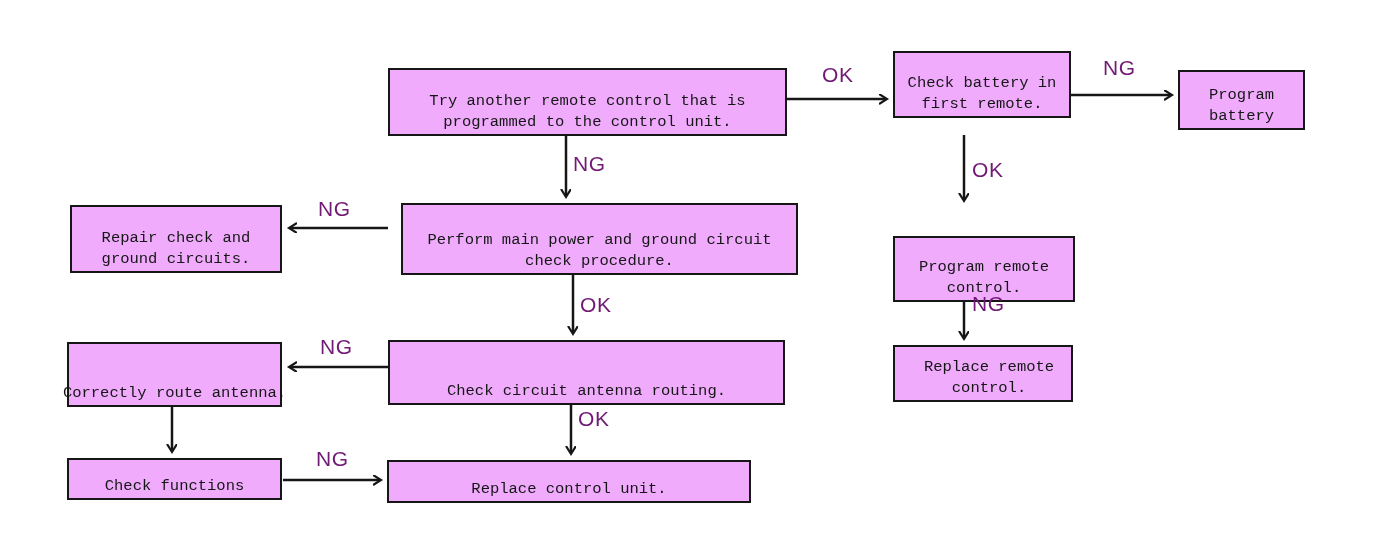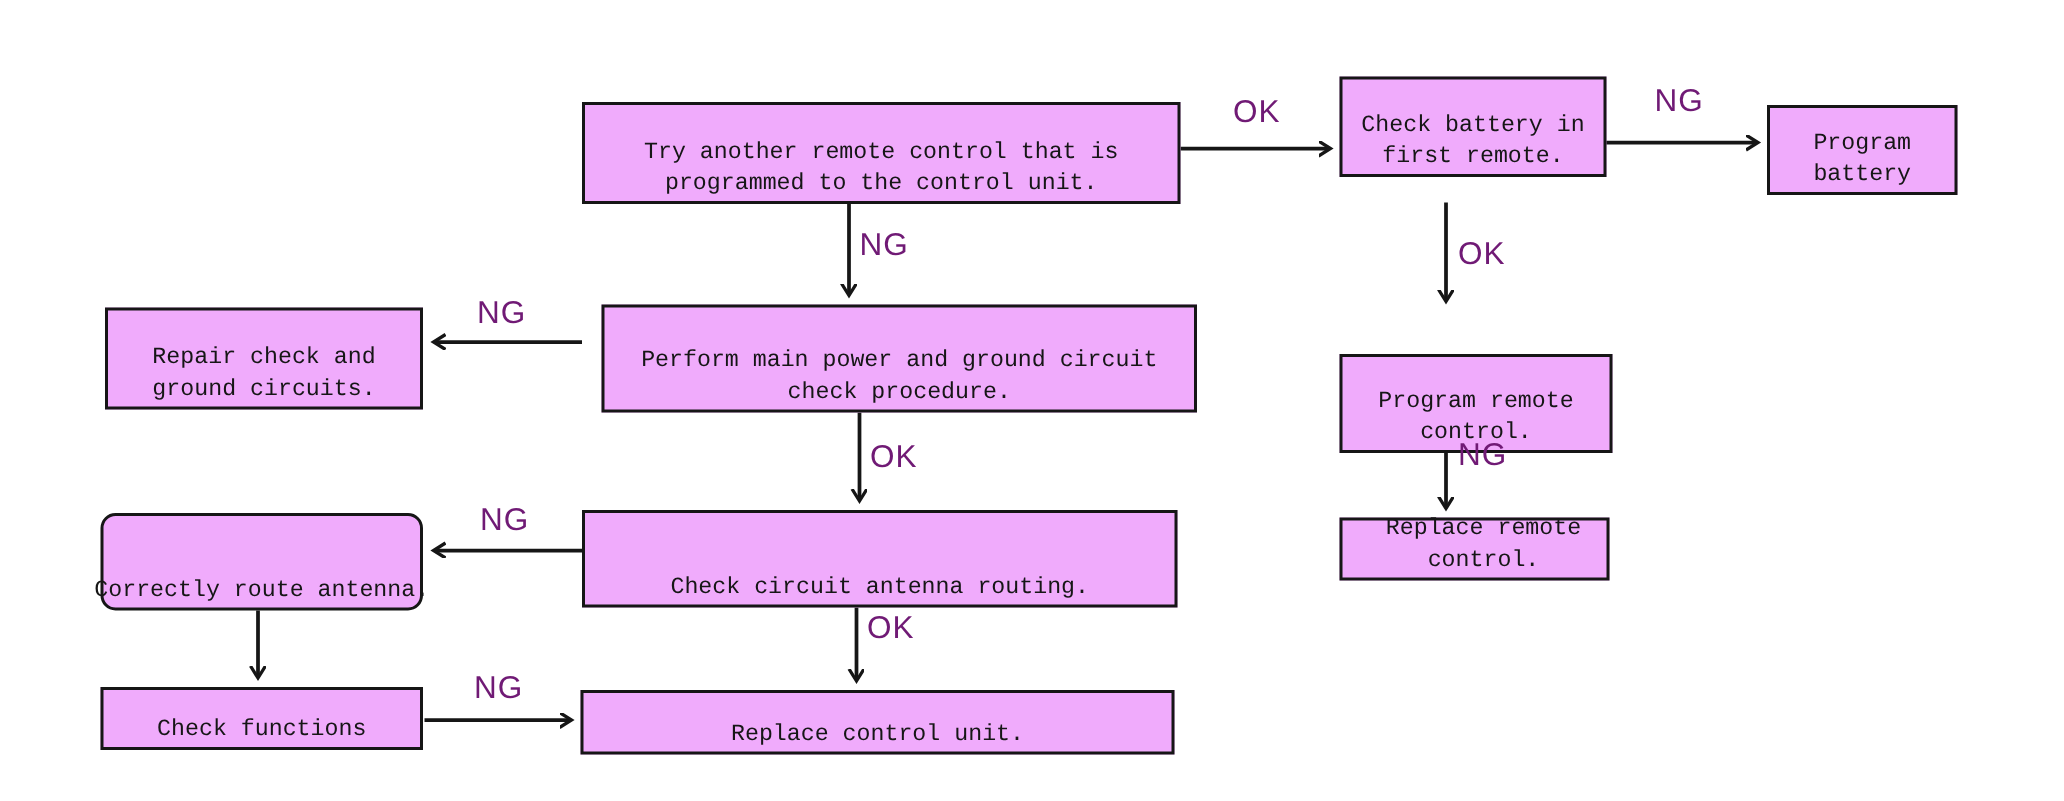--- a/index.html
+++ b/index.html
@@ -24,25 +24,25 @@
     font-family:Liberation Mono, monospace;
   }
   .n0{left:388px;top:68px;width:399px;height:68px;}
   .n0 span{display:inline-block;max-width:372px;}
   .n1{left:893px;top:51px;width:178px;height:67px;}
   .n2{left:1178px;top:70px;width:127px;height:60px;}
   .n3{left:70px;top:205px;width:212px;height:68px;}
   .n4{left:388px;top:203px;width:397px;height:72px;margin-left:13px;}
   .n4 span{display:inline-block;max-width:372px;}
   .n5{left:893px;top:207px;width:182px;height:66px;margin-top:29px;}
-  .n6{left:67px;top:342px;width:215px;height:65px;white-space:nowrap;border-radius:10px;}
+  .n6{left:67px;top:342px;width:215px;height:65px;white-space:nowrap;}
   .n7{left:388px;top:340px;width:397px;height:65px;}
-  .n8{left:893px;top:345px;width:180px;height:42px;padding-left:20px;}
+  .n8{left:893px;top:345px;width:180px;height:57px;padding-left:20px;}
   .n9{left:67px;top:458px;width:215px;height:42px;}
-  .n10{left:387px;top:460px;width:396px;height:43px;}
+  .n10{left:387px;top:460px;width:364px;height:43px;}
   .edge-label{
     position:absolute;
     font-size:21px;
     letter-spacing:0.6px;
     color:#701a75;
   }
   .l0{left:822px;top:63px;}
   .l1{left:1103px;top:56px;}
   .l2{left:972px;top:158px;}
   .l3{left:972px;top:292px;}

